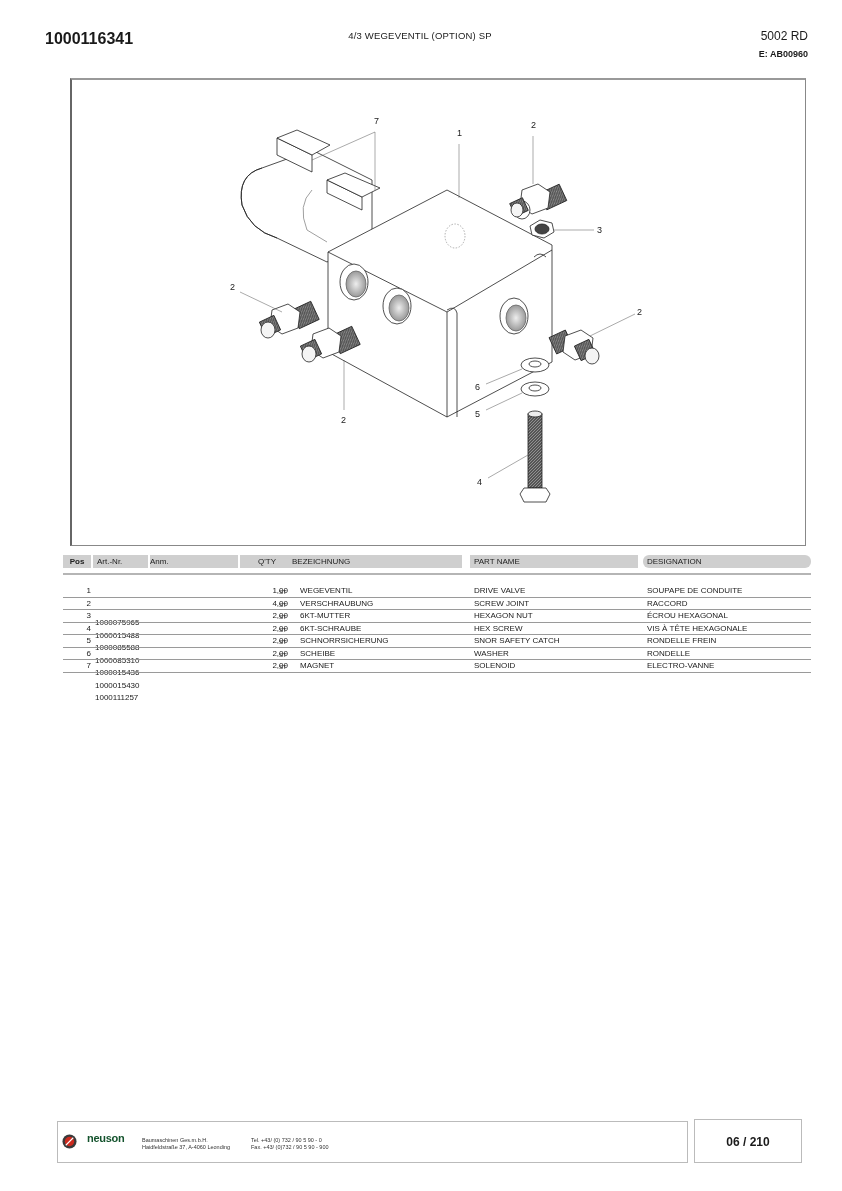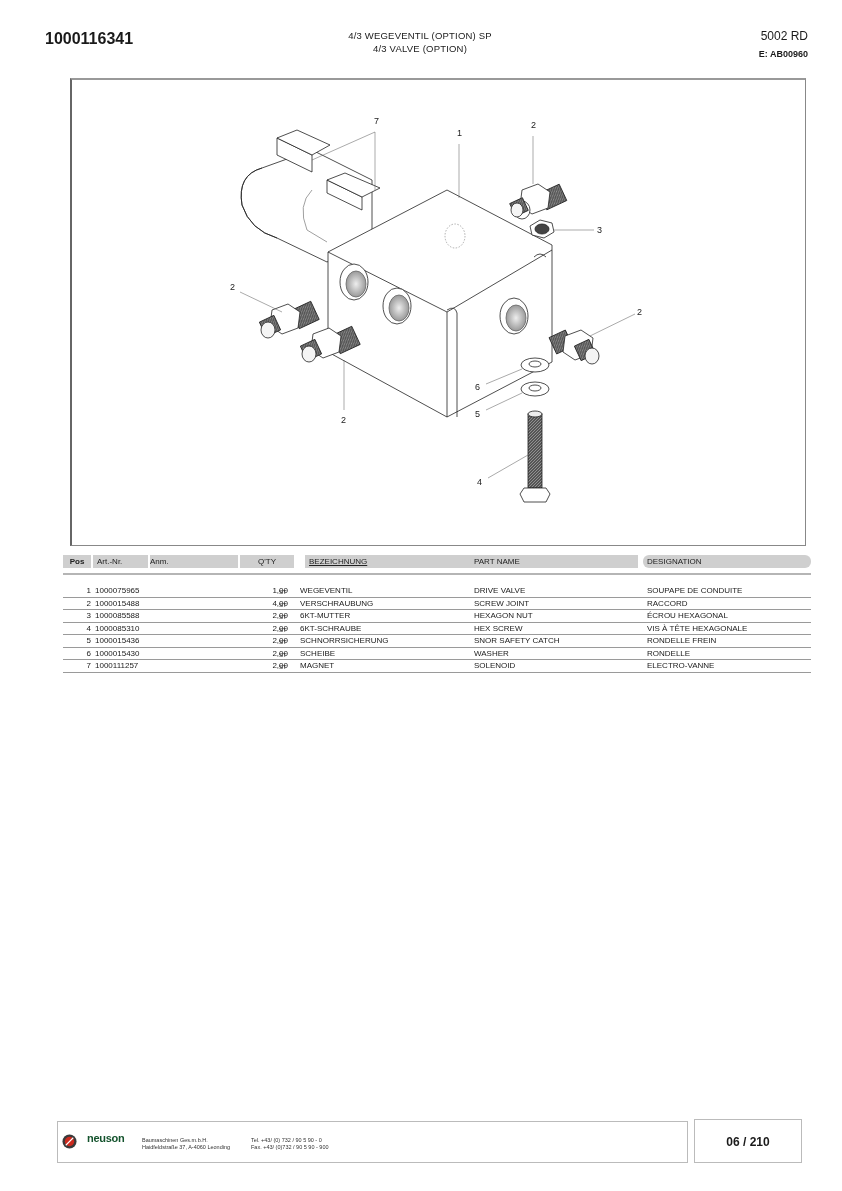--- a/index.html
+++ b/index.html
@@ -11,28 +11,28 @@
   .model .m2 { font-size: 9px; font-weight: bold; margin-top: 6px; }
   .figure-frame { position: absolute; left: 70px; top: 78px; width: 736px; height: 468px; border: 1px solid #888; border-left: 2px solid #666; border-top: 2px solid #999; box-sizing: border-box; }
   .figure-frame svg { position: absolute; left: 0; top: 0; }
   .parts-table { position: absolute; left: 63px; top: 555px; width: 748px; font-size: 8px; }
   .hdr { position: relative; height: 13px; }
   .hdr div { position: absolute; top: 0; height: 13px; line-height: 13px; background: #cfcfcf; color: #222; padding-left: 4px; box-sizing: border-box; }
   .hdr .c-pos { left: 0; width: 28px; font-weight: bold; text-align: center; padding-left: 0; }
   .hdr .c-art { left: 30px; width: 55px; }
   .hdr .c-anm { left: 87px; width: 88px; text-align: left; padding-left: 0; }
   .hdr .c-qty { left: 177px; width: 54px; text-align: center; padding-left: 0; }
-  .hdr .c-bez { left: 242px; width: 174px; text-decoration: underline; }
+  .hdr .c-bez { left: 225px; width: 174px; }
   .hdr .c-pn { left: 407px; width: 168px; }
   .hdr .c-des { left: 580px; width: 168px; border-radius: 6px; }
   .hdr-rule { height: 2px; background: #b5b5b5; margin-top: 5px; }
   .row { position: relative; height: 11.5px; border-bottom: 1px solid #9a9a9a; }
   .row span { position: absolute; top: 1px; line-height: 10px; white-space: nowrap; }
   .row .v-pos { left: 0; width: 28px; text-align: right; }
-  .row .v-art { left: 32px; }
+  .row .v-art { left: 32px; margin-top: 32px; }
   .row .v-qty { left: 177px; width: 48px; text-align: right; }
   .row .v-unit { left: 216px; font-size: 6px; top: 2px; }
   .row .v-bez { left: 237px; }
   .row .v-pn { left: 411px; }
   .row .v-des { left: 584px; }
   .row-gap { height: 10px; }
   .footer-left { position: absolute; left: 57px; top: 1121px; width: 631px; height: 42px; border: 1px solid #bbb; box-sizing: border-box; }
   .footer-right { position: absolute; left: 694px; top: 1119px; width: 108px; height: 44px; border: 1px solid #bbb; box-sizing: border-box; text-align: center; line-height: 44px; font-size: 12px; font-weight: bold; }
   .logo-mark { position: absolute; left: 4px; top: 12px; width: 15px; height: 15px; }
   .brand { position: absolute; left: 29px; top: 10px; font-size: 11px; font-weight: bold; color: #14532d; letter-spacing: -0.3px; }
@@ -40,21 +40,20 @@
   .contact { position: absolute; left: 193px; top: 15px; font-size: 5.5px; line-height: 7px; color: #333; }
   .callout { font-family: "Liberation Sans", sans-serif; font-size: 9px; fill: #222; }
 </style>
 </head>
 <body>
 
 <div class="doc-id">1000116341</div>
 
 <div class="title-block">
   <div>4/3 WEGEVENTIL (OPTION) SP</div>
-  <div>4/3 VALVE (OPTION)</div>
 </div>
 
 <div class="model">
   <div class="m1">5002 RD</div>
   <div class="m2">E: AB00960</div>
 </div>
 
 <div class="figure-frame">
   <svg width="734" height="466" viewBox="0 0 734 466">
     <defs>

